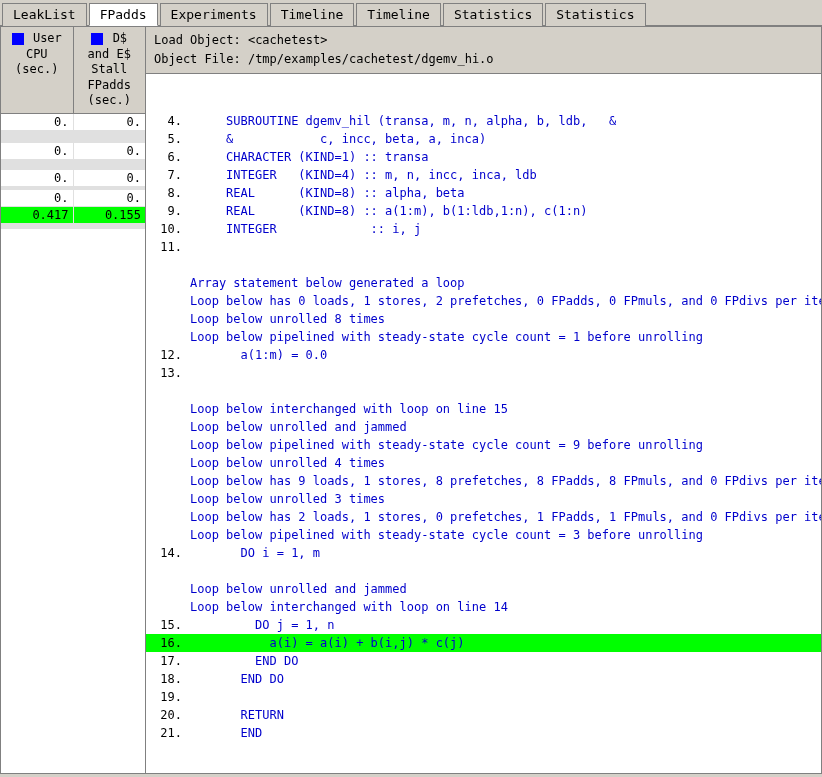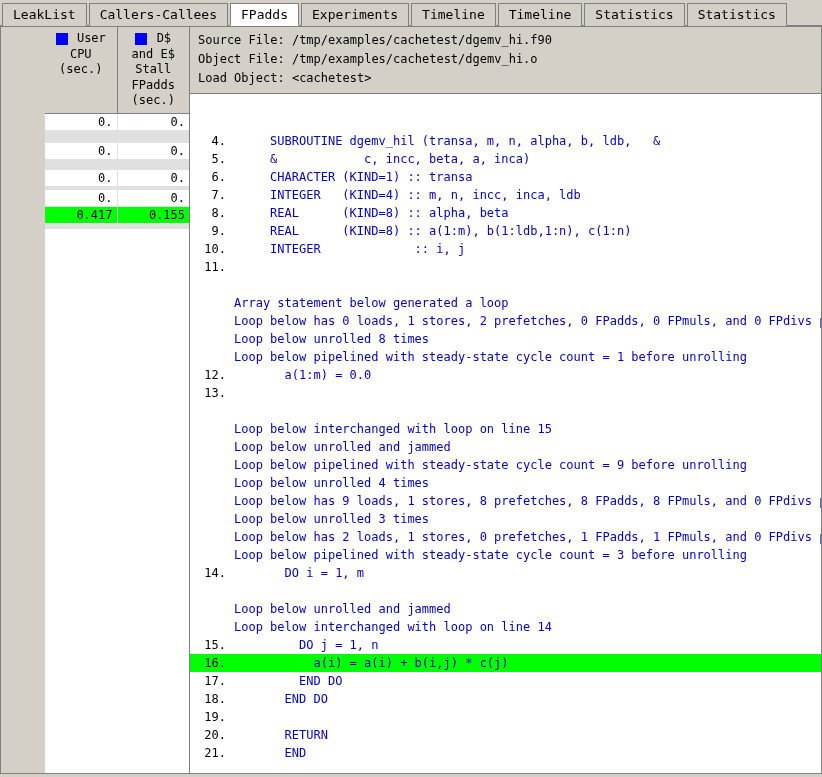--- a/index.html
+++ b/index.html
@@ -29,21 +29,20 @@
       border-bottom: 1px solid #ffffff;
       z-index: 1;
     }
 
     
     .main-container {
       display: flex;
       height: calc(777px - 30px);
       border: 1px solid #808080;
       border-top: none;
-      padding-left: 44px;
     }
 
     
     .left-panel {
       width: 145px;
       border-right: 1px solid #808080;
       background: #ffffff;
       flex-shrink: 0;
     }
     .left-header {
@@ -100,21 +99,20 @@
       font-size: 12px;
       line-height: 1.5;
       white-space: pre;
     }
   </style>
 </head>
 <body>
 
 <div class="tabs">
   <div class="tab">LeakList</div>
-  <div class="tab">Callers-Callees</div>
   <div class="tab active">FPadds</div>
   <div class="tab">Experiments</div>
   <div class="tab">Timeline</div>
   <div class="tab">Timeline</div>
   <div class="tab">Statistics</div>
   <div class="tab">Statistics</div>
 </div>
 
 <div class="main-container">
 
@@ -182,21 +180,20 @@
         <div class="left-row" style="height: 0px;"></div>
         <div class="left-row" style="height: 0px;"></div>
         <div class="left-row" style="height: 0px;"></div>
         <div class="left-row" style="height: 0px;"></div>
         <div class="left-row" style="height: 0px;"></div>
       </div>
   </div>
 
   <div class="source-panel">
     <div class="source-header">
-      <div>Source File: /tmp/examples/cachetest/dgemv_hi.f90</div>
+      <div>Load Object: &lt;cachetest&gt;</div>
       <div>Object File: /tmp/examples/cachetest/dgemv_hi.o</div>
-      <div>Load Object: &lt;cachetest&gt;</div>
     </div>
     <div class="source-content" id="source-content">
     <div style="display: flex; align-items: baseline; min-height: 18px; padding-left: 4px; background: transparent;"><span style="width:40px;text-align:right;padding-right:8px;flex-shrink:0;color:#000;">4.</span><span style="color:#0000cc;font-size:12px;white-space:pre;">     SUBROUTINE dgemv_hil (transa, m, n, alpha, b, ldb,   &amp;</span></div><div style="display: flex; align-items: baseline; min-height: 18px; padding-left: 4px; background: transparent;"><span style="width:40px;text-align:right;padding-right:8px;flex-shrink:0;color:#000;">5.</span><span style="color:#0000cc;font-size:12px;white-space:pre;">     &amp;            c, incc, beta, a, inca)</span></div><div style="display: flex; align-items: baseline; min-height: 18px; padding-left: 4px; background: transparent;"><span style="width:40px;text-align:right;padding-right:8px;flex-shrink:0;color:#000;">6.</span><span style="color:#0000cc;font-size:12px;white-space:pre;">     CHARACTER (KIND=1) :: transa</span></div><div style="display: flex; align-items: baseline; min-height: 18px; padding-left: 4px; background: transparent;"><span style="width:40px;text-align:right;padding-right:8px;flex-shrink:0;color:#000;">7.</span><span style="color:#0000cc;font-size:12px;white-space:pre;">     INTEGER   (KIND=4) :: m, n, incc, inca, ldb</span></div><div style="display: flex; align-items: baseline; min-height: 18px; padding-left: 4px; background: transparent;"><span style="width:40px;text-align:right;padding-right:8px;flex-shrink:0;color:#000;">8.</span><span style="color:#0000cc;font-size:12px;white-space:pre;">     REAL      (KIND=8) :: alpha, beta</span></div><div style="display: flex; align-items: baseline; min-height: 18px; padding-left: 4px; background: transparent;"><span style="width:40px;text-align:right;padding-right:8px;flex-shrink:0;color:#000;">9.</span><span style="color:#0000cc;font-size:12px;white-space:pre;">     REAL      (KIND=8) :: a(1:m), b(1:ldb,1:n), c(1:n)</span></div><div style="display: flex; align-items: baseline; min-height: 18px; padding-left: 4px; background: transparent;"><span style="width:40px;text-align:right;padding-right:8px;flex-shrink:0;color:#000;">10.</span><span style="color:#0000cc;font-size:12px;white-space:pre;">     INTEGER             :: i, j</span></div><div style="display: flex; align-items: baseline; min-height: 18px; padding-left: 4px; background: transparent;"><span style="width:40px;text-align:right;padding-right:8px;flex-shrink:0;color:#000;">11.</span><span style="color:#0000cc;font-size:12px;white-space:pre;"></span></div><div style="display: flex; align-items: baseline; min-height: 18px; padding-left: 4px; background: transparent;"><span style="width:40px;text-align:right;padding-right:8px;flex-shrink:0;color:#000;"></span><span style="color:#0000cc;font-size:12px;white-space:pre;"></span></div><div style="display: flex; align-items: baseline; min-height: 18px; padding-left: 4px;"><span style="width:40px;flex-shrink:0;"></span><span style="color:#0000cc;font-size:12px;">Array statement below generated a loop</span></div><div style="display: flex; align-items: baseline; min-height: 18px; padding-left: 4px;"><span style="width:40px;flex-shrink:0;"></span><span style="color:#0000cc;font-size:12px;">Loop below has 0 loads, 1 stores, 2 prefetches, 0 FPadds, 0 FPmuls, and 0 FPdivs per iteration</span></div><div style="display: flex; align-items: baseline; min-height: 18px; padding-left: 4px;"><span style="width:40px;flex-shrink:0;"></span><span style="color:#0000cc;font-size:12px;">Loop below unrolled 8 times</span></div><div style="display: flex; align-items: baseline; min-height: 18px; padding-left: 4px;"><span style="width:40px;flex-shrink:0;"></span><span style="color:#0000cc;font-size:12px;">Loop below pipelined with steady-state cycle count = 1 before unrolling</span></div><div style="display: flex; align-items: baseline; min-height: 18px; padding-left: 4px; background: transparent;"><span style="width:40px;text-align:right;padding-right:8px;flex-shrink:0;color:#000;">12.</span><span style="color:#0000cc;font-size:12px;white-space:pre;">       a(1:m) = 0.0</span></div><div style="display: flex; align-items: baseline; min-height: 18px; padding-left: 4px; background: transparent;"><span style="width:40px;text-align:right;padding-right:8px;flex-shrink:0;color:#000;">13.</span><span style="color:#0000cc;font-size:12px;white-space:pre;"></span></div><div style="display: flex; align-items: baseline; min-height: 18px; padding-left: 4px; background: transparent;"><span style="width:40px;text-align:right;padding-right:8px;flex-shrink:0;color:#000;"></span><span style="color:#0000cc;font-size:12px;white-space:pre;"></span></div><div style="display: flex; align-items: baseline; min-height: 18px; padding-left: 4px;"><span style="width:40px;flex-shrink:0;"></span><span style="color:#0000cc;font-size:12px;">Loop below interchanged with loop on line 15</span></div><div style="display: flex; align-items: baseline; min-height: 18px; padding-left: 4px;"><span style="width:40px;flex-shrink:0;"></span><span style="color:#0000cc;font-size:12px;">Loop below unrolled and jammed</span></div><div style="display: flex; align-items: baseline; min-height: 18px; padding-left: 4px;"><span style="width:40px;flex-shrink:0;"></span><span style="color:#0000cc;font-size:12px;">Loop below pipelined with steady-state cycle count = 9 before unrolling</span></div><div style="display: flex; align-items: baseline; min-height: 18px; padding-left: 4px;"><span style="width:40px;flex-shrink:0;"></span><span style="color:#0000cc;font-size:12px;">Loop below unrolled 4 times</span></div><div style="display: flex; align-items: baseline; min-height: 18px; padding-left: 4px;"><span style="width:40px;flex-shrink:0;"></span><span style="color:#0000cc;font-size:12px;">Loop below has 9 loads, 1 stores, 8 prefetches, 8 FPadds, 8 FPmuls, and 0 FPdivs per iteration</span></div><div style="display: flex; align-items: baseline; min-height: 18px; padding-left: 4px;"><span style="width:40px;flex-shrink:0;"></span><span style="color:#0000cc;font-size:12px;">Loop below unrolled 3 times</span></div><div style="display: flex; align-items: baseline; min-height: 18px; padding-left: 4px;"><span style="width:40px;flex-shrink:0;"></span><span style="color:#0000cc;font-size:12px;">Loop below has 2 loads, 1 stores, 0 prefetches, 1 FPadds, 1 FPmuls, and 0 FPdivs per iteration</span></div><div style="display: flex; align-items: baseline; min-height: 18px; padding-left: 4px;"><span style="width:40px;flex-shrink:0;"></span><span style="color:#0000cc;font-size:12px;">Loop below pipelined with steady-state cycle count = 3 before unrolling</span></div><div style="display: flex; align-items: baseline; min-height: 18px; padding-left: 4px; background: transparent;"><span style="width:40px;text-align:right;padding-right:8px;flex-shrink:0;color:#000;">14.</span><span style="color:#0000cc;font-size:12px;white-space:pre;">       DO i = 1, m</span></div><div style="display: flex; align-items: baseline; min-height: 18px; padding-left: 4px; background: transparent;"><span style="width:40px;text-align:right;padding-right:8px;flex-shrink:0;color:#000;"></span><span style="color:#0000cc;font-size:12px;white-space:pre;"></span></div><div style="display: flex; align-items: baseline; min-height: 18px; padding-left: 4px;"><span style="width:40px;flex-shrink:0;"></span><span style="color:#0000cc;font-size:12px;">Loop below unrolled and jammed</span></div><div style="display: flex; align-items: baseline; min-height: 18px; padding-left: 4px;"><span style="width:40px;flex-shrink:0;"></span><span style="color:#0000cc;font-size:12px;">Loop below interchanged with loop on line 14</span></div><div style="display: flex; align-items: baseline; min-height: 18px; padding-left: 4px; background: transparent;"><span style="width:40px;text-align:right;padding-right:8px;flex-shrink:0;color:#000;">15.</span><span style="color:#0000cc;font-size:12px;white-space:pre;">         DO j = 1, n</span></div><div style="display: flex; align-items: baseline; min-height: 18px; padding-left: 4px; background: rgb(0, 255, 0);"><span style="width:40px;text-align:right;padding-right:8px;flex-shrink:0;color:#000;">16.</span><span style="color:#0000cc;font-size:12px;white-space:pre;">           a(i) = a(i) + b(i,j) * c(j)</span></div><div style="display: flex; align-items: baseline; min-height: 18px; padding-left: 4px; background: transparent;"><span style="width:40px;text-align:right;padding-right:8px;flex-shrink:0;color:#000;">17.</span><span style="color:#0000cc;font-size:12px;white-space:pre;">         END DO</span></div><div style="display: flex; align-items: baseline; min-height: 18px; padding-left: 4px; background: transparent;"><span style="width:40px;text-align:right;padding-right:8px;flex-shrink:0;color:#000;">18.</span><span style="color:#0000cc;font-size:12px;white-space:pre;">       END DO</span></div><div style="display: flex; align-items: baseline; min-height: 18px; padding-left: 4px; background: transparent;"><span style="width:40px;text-align:right;padding-right:8px;flex-shrink:0;color:#000;">19.</span><span style="color:#0000cc;font-size:12px;white-space:pre;"></span></div><div style="display: flex; align-items: baseline; min-height: 18px; padding-left: 4px; background: transparent;"><span style="width:40px;text-align:right;padding-right:8px;flex-shrink:0;color:#000;">20.</span><span style="color:#0000cc;font-size:12px;white-space:pre;">       RETURN</span></div><div style="display: flex; align-items: baseline; min-height: 18px; padding-left: 4px; background: transparent;"><span style="width:40px;text-align:right;padding-right:8px;flex-shrink:0;color:#000;">21.</span><span style="color:#0000cc;font-size:12px;white-space:pre;">       END</span></div></div>
   </div>
 
 </div>
 
 </body></html>

